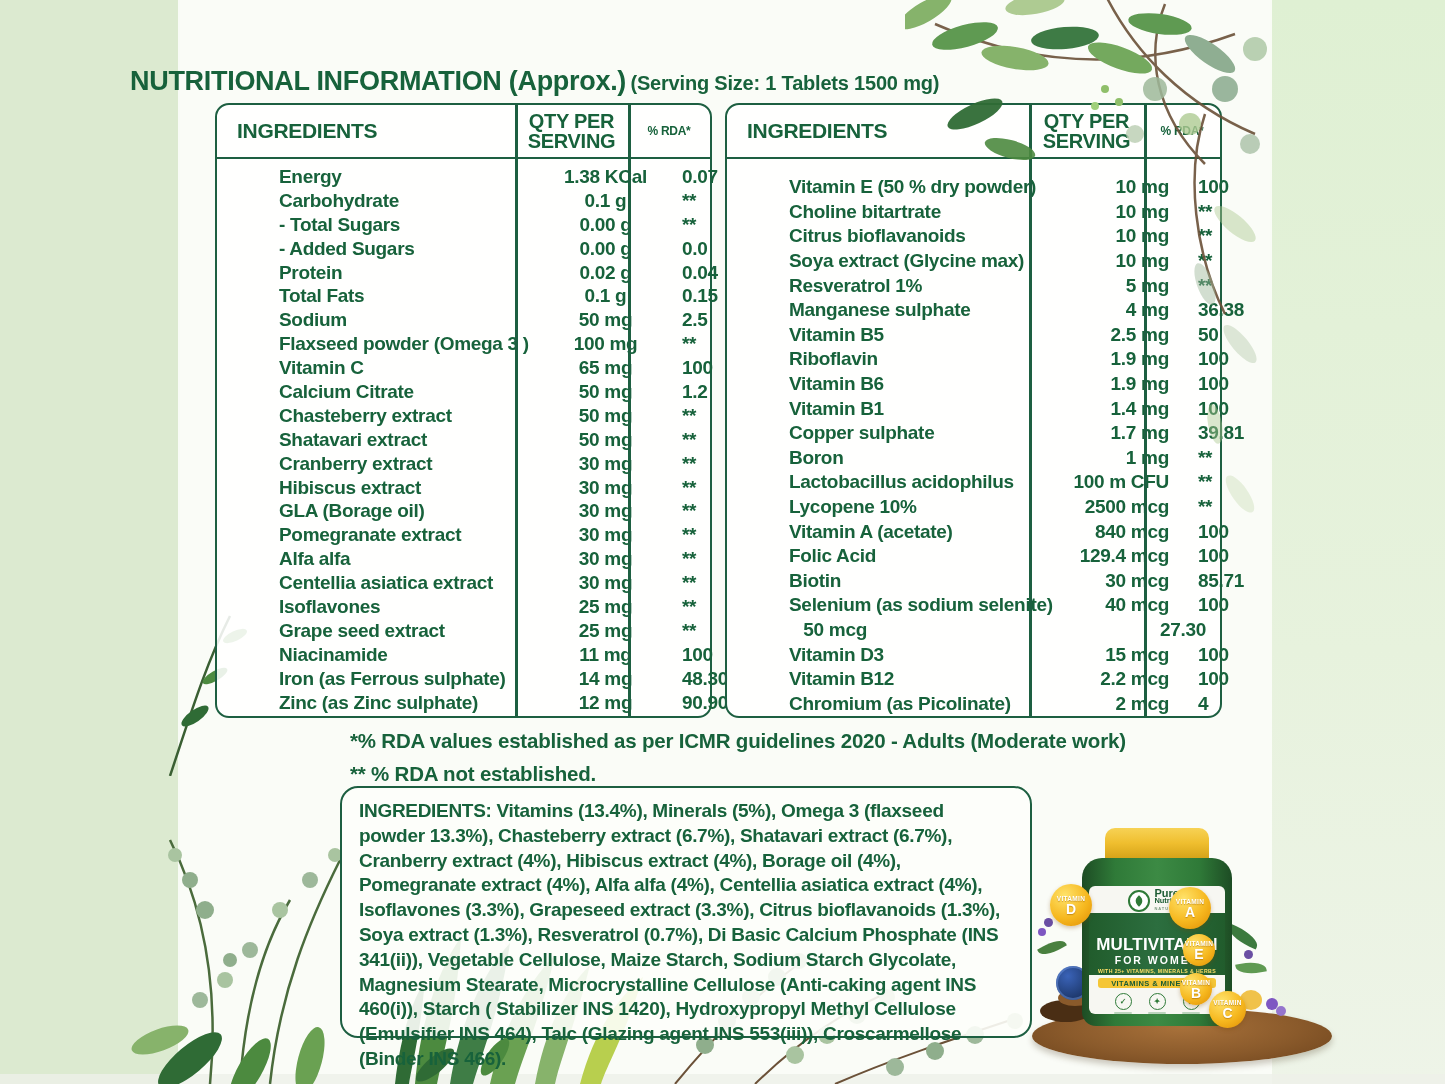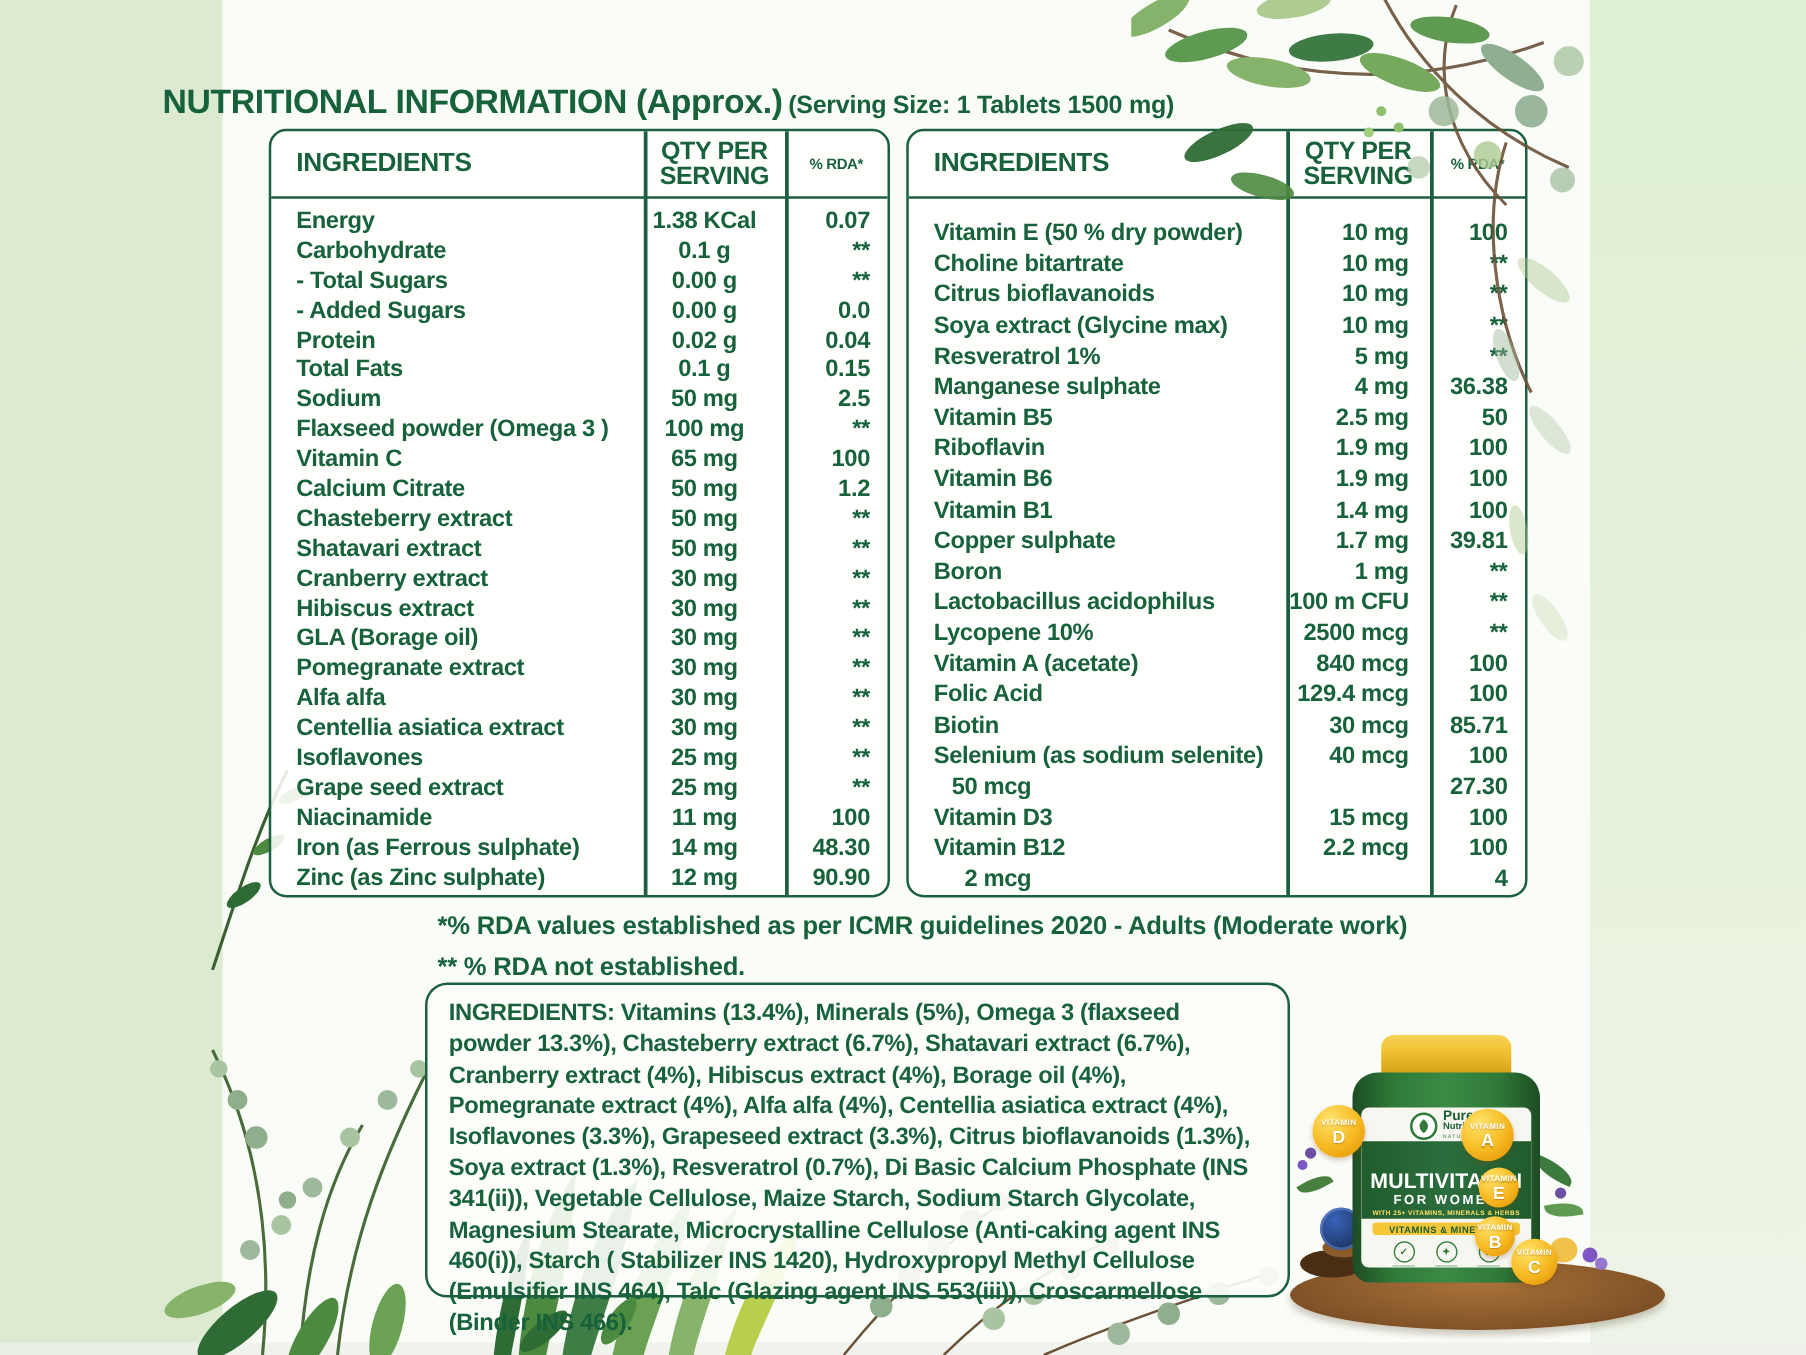--- a/index.html
+++ b/index.html
@@ -29,26 +29,26 @@
   .th-name{padding-left:20px;}
   .t-left  .th-name{flex:0 0 298px;} .t-left  .th-qty{flex:0 0 113px;}
   .t-right .th-name{flex:0 0 302px;} .t-right .th-qty{flex:0 0 115px;}
   .th-qty{justify-content:center;text-align:center;font-size:20px;line-height:20px;padding:0 8px;}
   .th-rda{flex:1;justify-content:center;font-size:12px;}
   .vline{position:absolute;top:0;bottom:0;width:2.5px;background:#1d5f41;}
   .t-left  .v1{left:298px;} .t-left  .v2{left:411px;}
   .t-right .v1{left:302px;} .t-right .v2{left:417px;}
   .tbody{flex:1;padding-top:6px;}
   .t-right .tbody{padding-top:16px;}
-  .trow{display:flex;align-items:center;height:23.9px;}
+  .trow{display:flex;align-items:center;height:23.9px;padding-left:42px;}
   .t-right .trow{height:24.6px;}
   .tcell{font-size:19px;letter-spacing:-0.3px;box-sizing:border-box;white-space:nowrap;}
   .t-left  .c0{flex:0 0 298px;padding-left:20px;} .t-left  .c1{flex:0 0 113px;text-align:center;padding-right:16px;}
   .t-right .c0{flex:0 0 302px;padding-left:20px;} .t-right .c1{flex:0 0 115px;text-align:right;padding-right:17px;}
-  .c2{flex:1;text-align:right;padding-right:14px;}
+  .c2{flex:1;text-align:right;padding-right:14px;margin-left:12px;}
 
   
   .footnotes{position:absolute;left:350px;top:724px;z-index:4;font-size:20.5px;line-height:33px;letter-spacing:-0.2px;}
 
   
   .ingbox{position:absolute;left:340px;top:786px;width:692px;height:252px;box-sizing:border-box;
           border:2.5px solid #1d5f41;border-radius:18px;background:rgba(253,254,250,0.9);
           padding:11px 17px;z-index:3;}
   .ingbox p{margin:0;font-size:19px;line-height:24.8px;letter-spacing:-0.3px;}
 
@@ -356,20 +356,21 @@
           <span class="tcell c0">Vitamin D3</span>
           <span class="tcell c1">15 mcg</span>
           <span class="tcell c2">100</span>
         </div>
         <div class="trow">
           <span class="tcell c0">Vitamin B12</span>
           <span class="tcell c1">2.2 mcg</span>
           <span class="tcell c2">100</span>
         </div>
         <div class="trow">
+          <span class="tcell c0">Chromium (as Picolinate)</span>
           <span class="tcell c1">2 mcg</span>
           <span class="tcell c2">4</span>
         </div>
       </div>
   </div>
 
   <div class="footnotes">
     <div>*% RDA values established as per ICMR guidelines 2020 - Adults (Moderate work)</div>
     <div>** % RDA not established.</div>
   </div>

